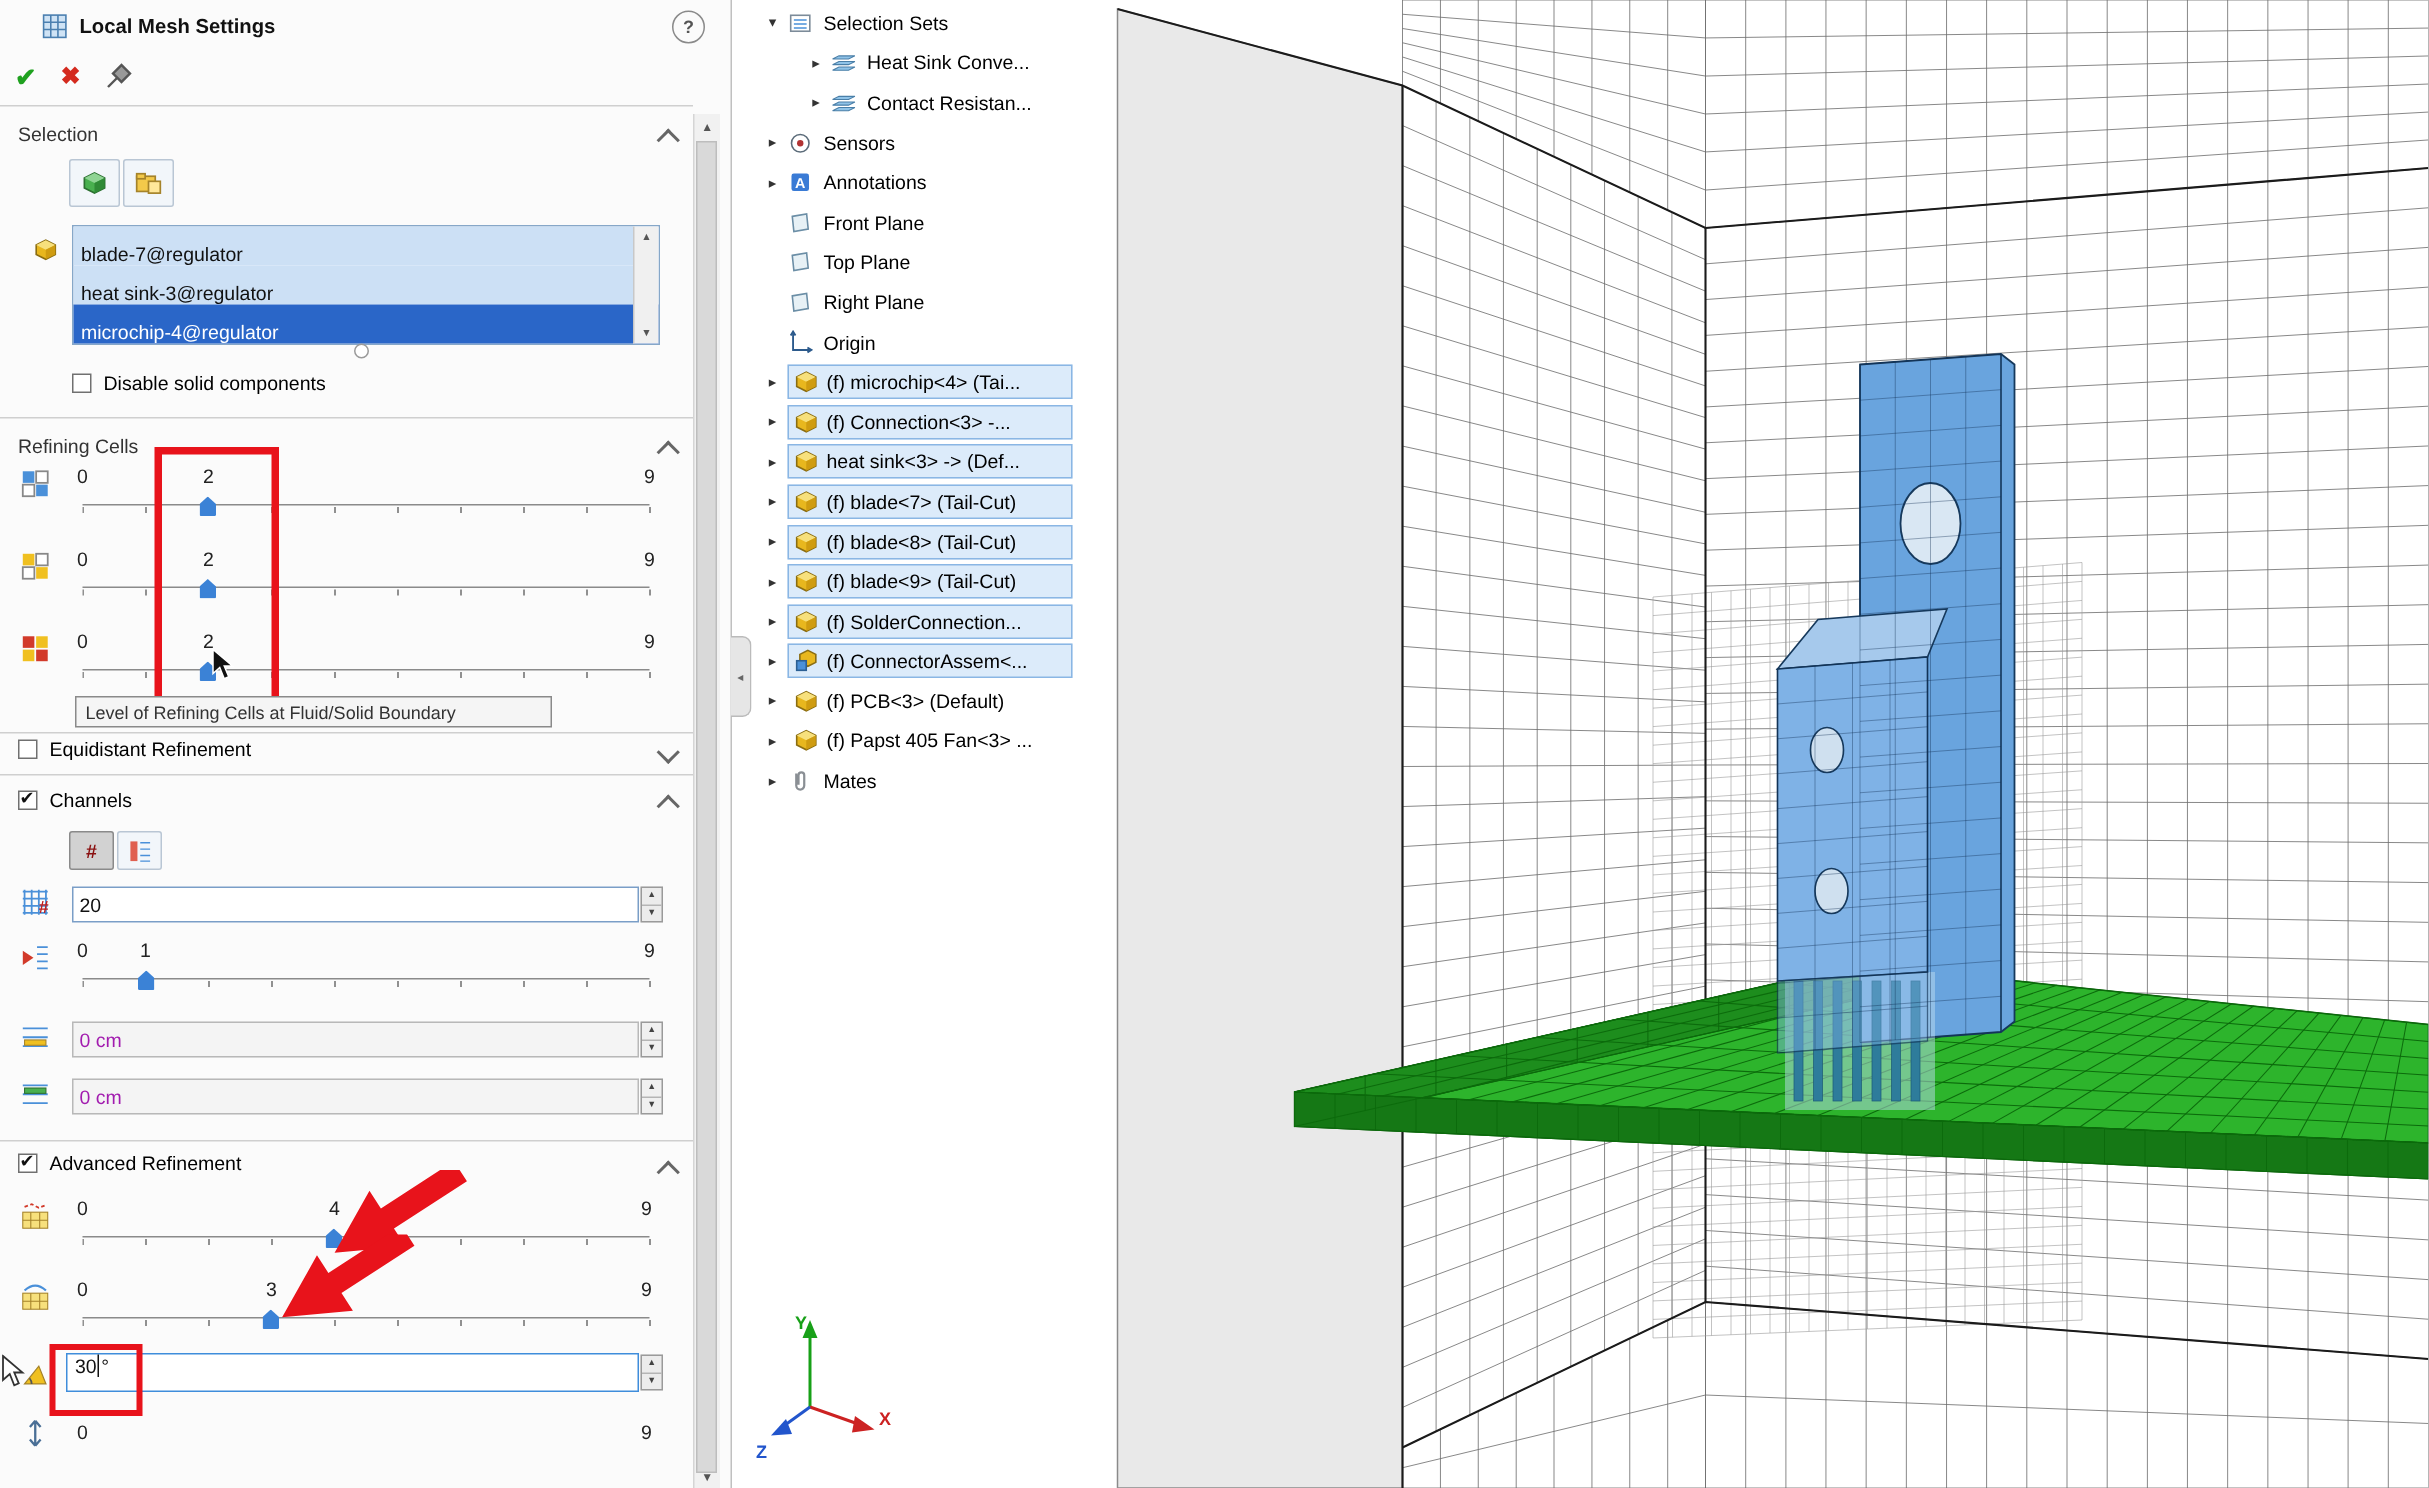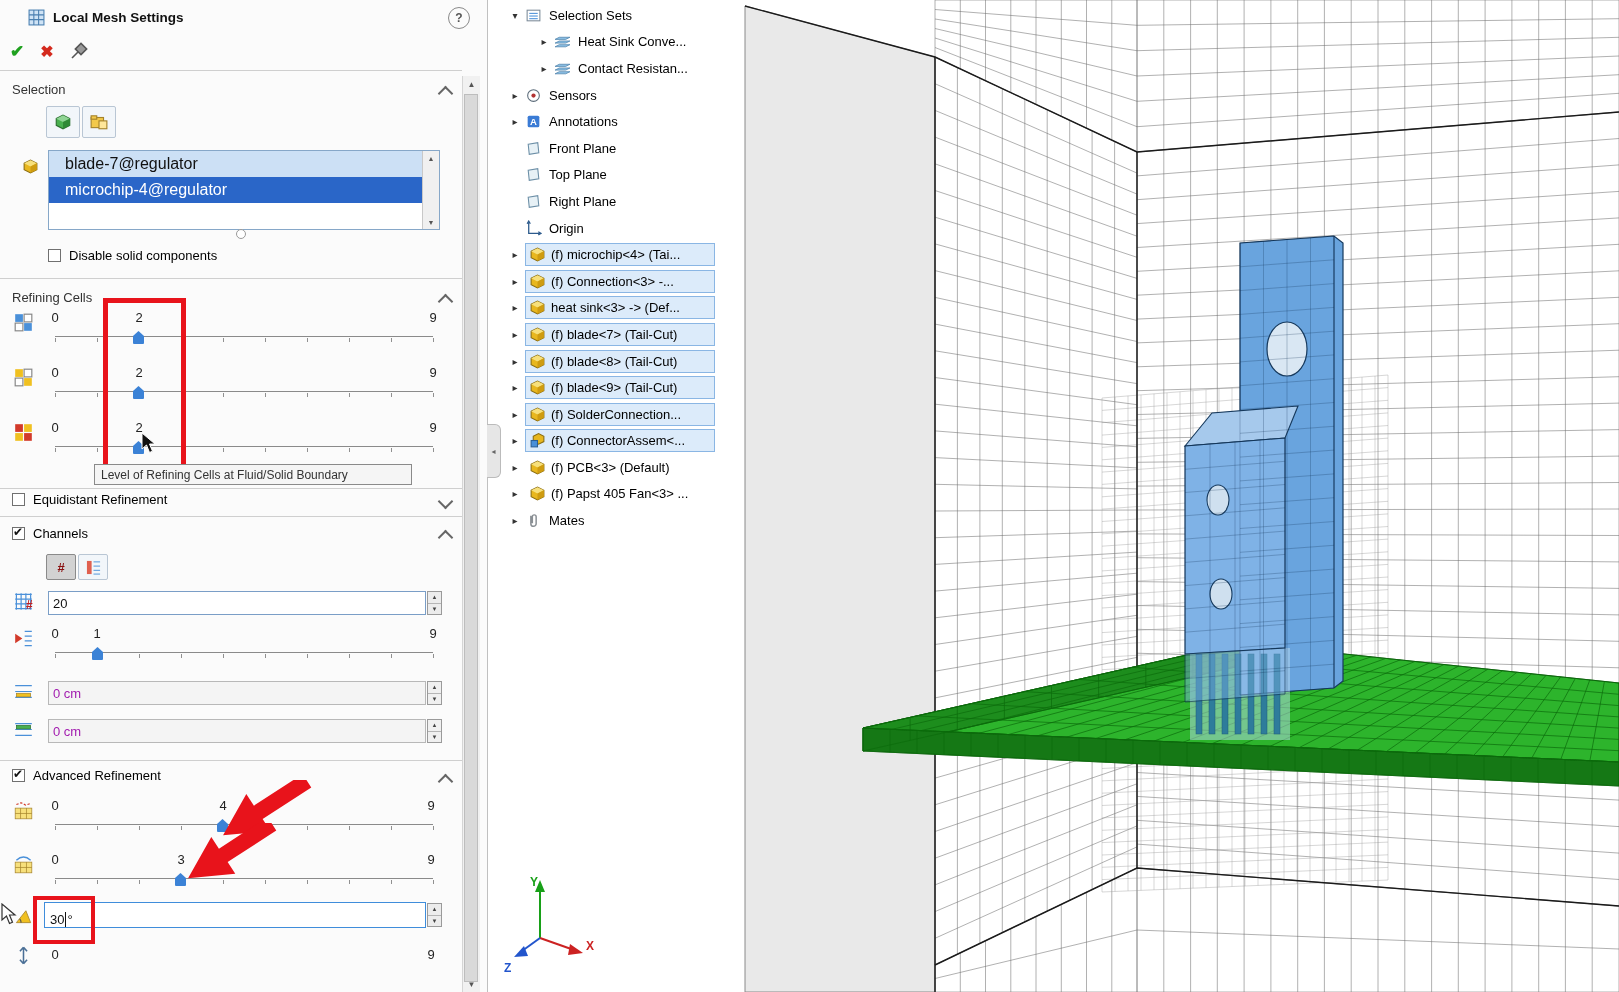--- a/index.html
+++ b/index.html
@@ -17,21 +17,21 @@
   .ok{color:#1fa11f;font-size:17px;font-weight:bold;}
   .cancel{color:#d42a1e;font-size:16px;font-weight:bold;}
   .hr{position:absolute;left:0;width:462px;height:1px;background:#cfcfcf;}
   .sec-h{position:absolute;left:12px;height:18px;color:#333;font-size:13px;display:flex;align-items:center;gap:8px;}
   .chev{position:absolute;left:440px;width:9px;height:9px;border-left:2px solid #666;border-bottom:2px solid #666;}
   .chev.up{transform:rotate(135deg);}
   .chev.down{transform:rotate(-45deg);}
   .tbtn{position:absolute;width:32px;height:30px;border:1px solid #b9c6d4;background:#f2f6fa;border-radius:2px;
     display:flex;align-items:center;justify-content:center;}
   .listbox{position:absolute;left:48px;top:150px;width:392px;height:80px;background:#fff;border:1px solid #86a7c8;box-sizing:border-box;}
-  .lrow{height:26px;display:flex;align-items:center;padding-left:16px;font-size:16px;}
+  .lrow{height:26px;display:flex;align-items:flex-end;padding-left:5px;font-size:13px;}
   .lrow.sel{background:#cce0f5;}
   .lrow.active{background:#2a66c8;color:#fff;}
   .lscroll{position:absolute;right:0;top:0;width:16px;height:78px;background:#f0f0f0;border-left:1px solid #c8c8c8;}
   .lscroll .sa{height:14px;display:flex;align-items:center;justify-content:center;font-size:7px;color:#555;}
   .lscroll .sa.bot{position:absolute;bottom:0;width:100%;}
   .dot{position:absolute;left:236px;top:229px;width:8px;height:8px;border:1px solid #9a9a9a;border-radius:50%;background:#fff;}
   .cb{width:13px;height:13px;border:1px solid #707070;background:#fff;display:inline-block;box-sizing:border-box;position:relative;flex:none;}
   .cb.ck::after{content:"✔";position:absolute;left:0px;top:-3px;font-size:12px;color:#111;}
   .cbrow{position:absolute;display:flex;align-items:center;gap:8px;font-size:13px;color:#000000;}
   
@@ -44,24 +44,24 @@
     clip-path:polygon(50% 0,100% 38%,100% 100%,0 100%,0 38%);}
   .picon{position:absolute;left:14px;top:3px;width:19px;height:19px;}
   
   .inp{position:absolute;left:48px;width:378px;height:24px;border:1px solid #7a9ec7;background:#fff;
     font-family:"Liberation Sans",sans-serif;font-size:13px;padding:0 4px;box-sizing:border-box;color:#111;}
   .inp:disabled{background:#f4f4f4;color:#a21caf;border-color:#b8b8b8;}
   .spin{position:absolute;left:427px;width:15px;height:24px;display:flex;flex-direction:column;border:1px solid #9a9a9a;box-sizing:border-box;background:#ececec;}
   .spin span{flex:1;display:flex;align-items:center;justify-content:center;font-size:6px;color:#444;border-bottom:1px solid #b5b5b5;}
   .spin span:last-child{border-bottom:none;}
   .angle-box{position:absolute;left:44px;width:382px;height:26px;border:1.5px solid #3f8ddb;background:#fff;
-    display:flex;align-items:flex-end;padding-left:5px;box-sizing:border-box;font-size:13px;}
+    display:flex;align-items:flex-start;padding-left:5px;box-sizing:border-box;font-size:13px;}
   .caret{width:1px;height:15px;background:#111;margin:0 1px;}
   .tooltipbox{position:absolute;left:50px;top:464px;width:318px;height:21px;background:#f5f5f5;border:1px solid #8a8a8a;
-    font-size:12px;color:#333;display:flex;align-items:center;padding-left:6px;box-sizing:border-box;white-space:nowrap;margin-left:44px;}
+    font-size:12px;color:#333;display:flex;align-items:center;padding-left:6px;box-sizing:border-box;white-space:nowrap;}
   .redbox{position:absolute;border:5px solid #e8131b;}
   .pscroll{position:absolute;left:462px;top:76px;width:17px;height:916px;background:#f1f1f1;border-left:1px solid #d5d5d5;}
   .pscroll .sa{height:16px;display:flex;align-items:center;justify-content:center;font-size:8px;color:#555;}
   .pscroll .thumb2{position:absolute;left:1px;top:18px;width:14px;height:888px;background:#d9d9d9;border:1px solid #bdbdbd;box-sizing:border-box;}
   .pscroll .sa.bot{position:absolute;bottom:0;width:100%;}
   .handle{position:absolute;left:487px;top:424px;width:13px;height:52px;background:#e6e6e6;border:1px solid #bbb;border-left:none;
     border-radius:0 6px 6px 0;display:flex;align-items:center;justify-content:center;font-size:8px;color:#666;}
   
   .tree{position:absolute;left:508px;top:2px;width:238px;display:flex;flex-direction:column;}
   .trow{height:26.6px;display:flex;align-items:center;gap:3px;font-size:13px;color:#000;}
@@ -776,20 +776,23 @@
     <svg class="abs" style="left:22px;top:158px" width="17" height="17" viewBox="0 0 16 16">
         <polygon points="2,5 8,2 14,5 14,11 8,14 2,11" fill="#e8b71e" stroke="#8a6d12"></polygon>
         <polygon points="2,5 8,8 14,5 8,2" fill="#f7e07c"></polygon>
         <polygon points="8,8 14,5 14,11 8,14" fill="#cf9c11"></polygon>
       </svg>
 
     <div class="listbox">
       <div class="lrow sel">
           <span>blade-7@regulator</span>
         </div>
+      <div class="lrow sel">
+          <span>heat sink-3@regulator</span>
+        </div>
       <div class="lrow active">
           <span>microchip-4@regulator</span>
         </div>
       <div class="lscroll">
         <div class="sa">▲</div>
         <div class="sa bot">▼</div>
       </div>
     </div>
     <div class="dot"></div>
 

